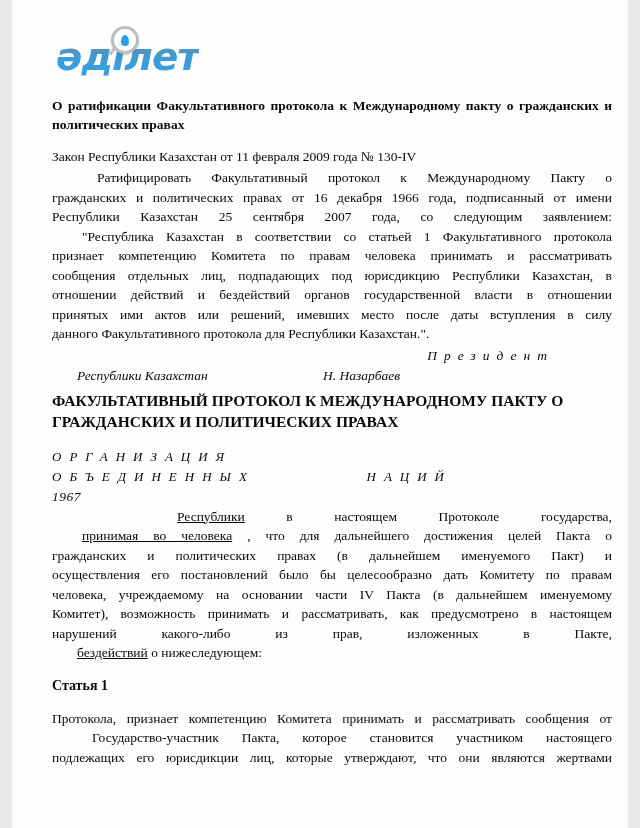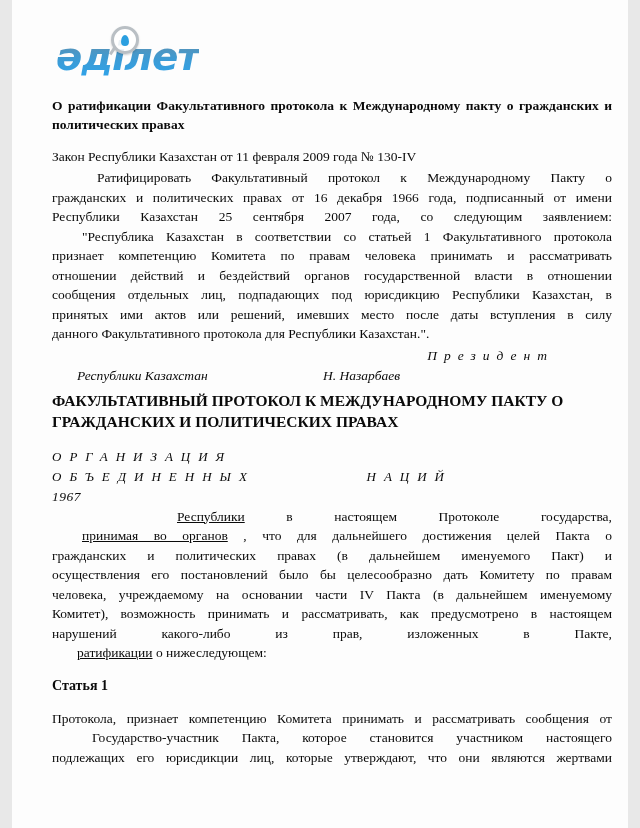--- a/index.html
+++ b/index.html
@@ -90,22 +90,22 @@
       </div>
 
     <div class="law-line">Закон Республики Казахстан от 11 февраля 2009 года № 130-IV</div>
 
     <div class="para1">
         <div class="tline just" style="text-indent: 45px;">Ратифицировать Факультативный протокол к Международному Пакту о</div>
         <div class="tline just">гражданских и политических правах от 16 декабря 1966 года, подписанный от имени</div>
         <div class="tline just">Республики Казахстан 25 сентября 2007 года, со следующим заявлением:</div>
         <div class="tline just" style="text-indent: 30px;">"Республика Казахстан в соответствии со статьей 1 Факультативного протокола</div>
         <div class="tline just">признает компетенцию Комитета по правам человека принимать и рассматривать</div>
+        <div class="tline just">сообщения отдельных лиц, подпадающих под юрисдикцию Республики Казахстан, в</div>
         <div class="tline just">отношении действий  и бездействий органов государственной власти в отношении</div>
-        <div class="tline just">сообщения отдельных лиц, подпадающих под юрисдикцию Республики Казахстан, в</div>
         <div class="tline just">принятых ими  актов или решений, имевших место после даты вступления в силу</div>
         <div class="tline">данного Факультативного протокола для Республики Казахстан.".</div>
       </div>
 
     <div class="president">Президент</div>
 
     <div class="signature-row">
       <span class="sig-left">Республики Казахстан</span>
       <span class="sig-right">Н. Назарбаев</span>
     </div>
@@ -119,27 +119,27 @@
       <div class="org-line1">ОРГАНИЗАЦИЯ</div>
       <div class="org-row">
         <span>ОБЪЕДИНЕННЫХ</span>
         <span>НАЦИЙ</span>
       </div>
       <div class="org-year">1967</div>
     </div>
 
     <div class="preamble">
         <div class="tline just" style="text-indent: 125px;"><span class="ul">Республики</span> в настоящем Протоколе государства,</div>
-        <div class="tline just" style="text-indent: 30px;"><span class="ul">принимая во органов</span> , что для дальнейшего достижения целей Пакта о</div>
+        <div class="tline just" style="text-indent: 30px;"><span class="ul">принимая во человека</span> , что для дальнейшего достижения целей Пакта о</div>
         <div class="tline just">гражданских и политических правах (в дальнейшем именуемого Пакт) и</div>
         <div class="tline just">осуществления его постановлений было бы целесообразно дать Комитету по правам</div>
         <div class="tline just">человека, учреждаемому на основании части IV Пакта (в дальнейшем именуемому</div>
         <div class="tline just">Комитет), возможность принимать и рассматривать, как предусмотрено в настоящем</div>
         <div class="tline just">нарушений какого-либо из прав, изложенных в Пакте,</div>
-        <div class="tline" style="text-indent: 25px;"><span class="ul">ратификации</span> о нижеследующем:</div>
+        <div class="tline" style="text-indent: 25px;"><span class="ul">бездействий</span> о нижеследующем:</div>
       </div>
 
     <div class="article-heading">Статья 1</div>
 
     <div class="article1">
         <div class="tline just">Протокола, признает компетенцию Комитета принимать и рассматривать сообщения от</div>
         <div class="tline just" style="text-indent: 40px;">Государство-участник Пакта, которое становится участником настоящего</div>
         <div class="tline just">подлежащих его юрисдикции лиц, которые утверждают, что они являются жертвами</div>
       </div>
 

